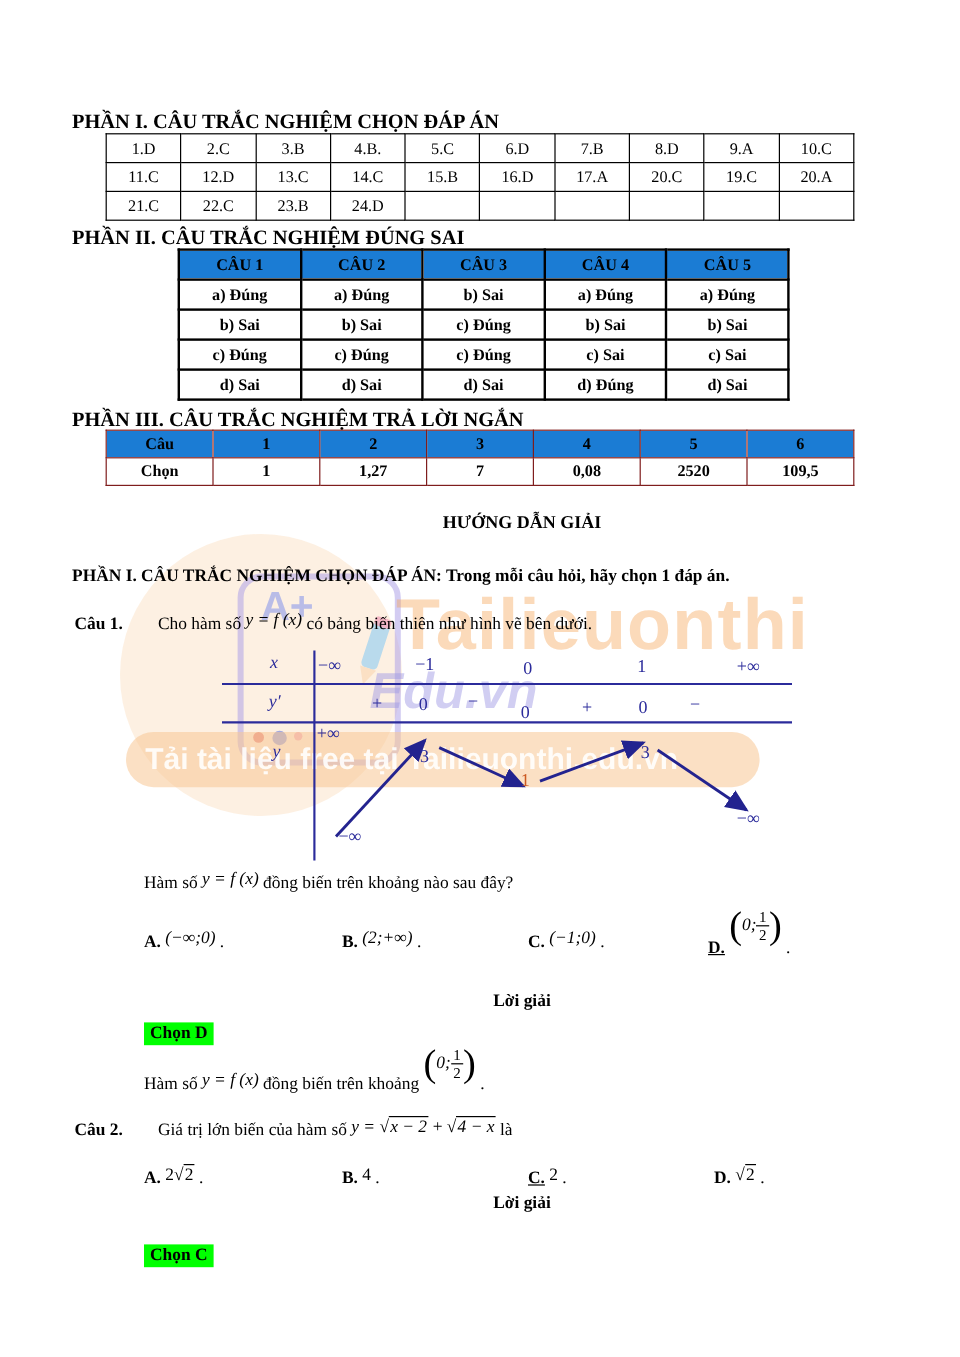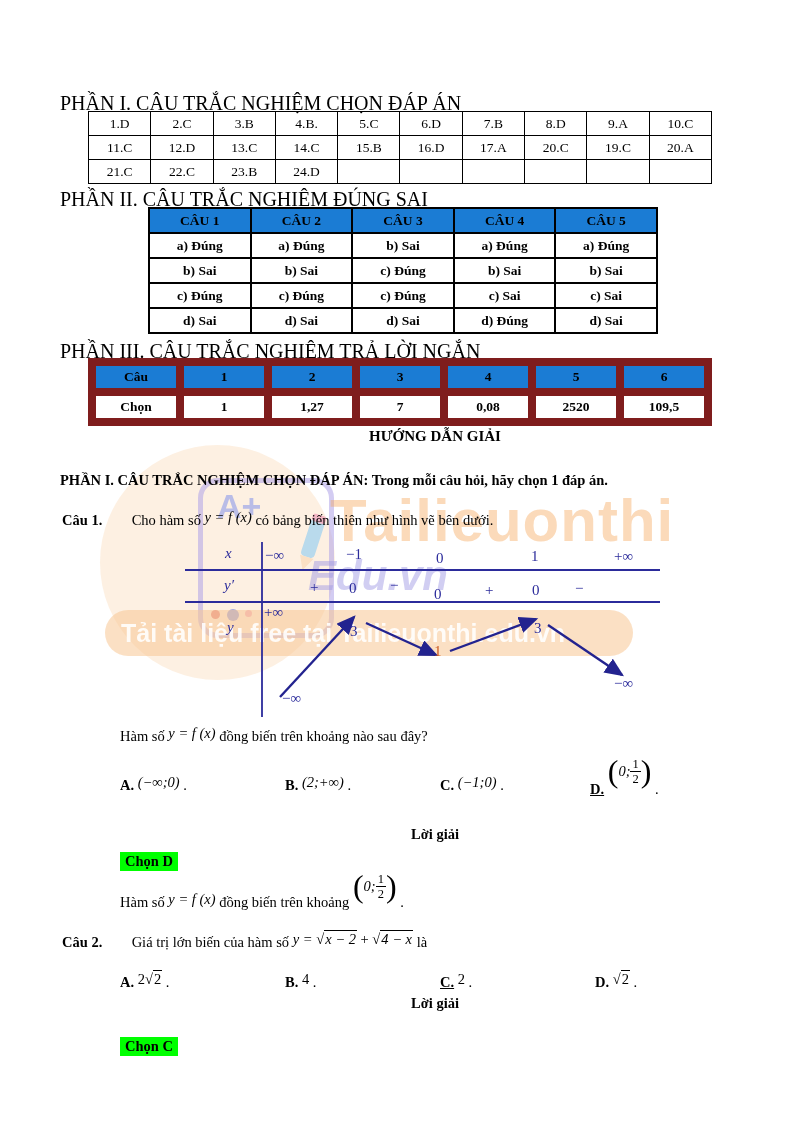--- a/index.html
+++ b/index.html
@@ -3,32 +3,32 @@
 <meta charset="utf-8">
 <style>
   html,body{margin:0;padding:0;background:#e8e8e8;}
   .page{
     position:relative;width:800px;height:1131px;margin:0 auto;background:#ffffff;
     font-family:"Liberation Serif", serif;color:#000;overflow:hidden;
   }
   
   .doc-title{position:absolute;top:52px;left:0;width:800px;text-align:center;
     font-weight:bold;font-size:16px;letter-spacing:.5px;}
-  .sec-heading{position:absolute;left:60px;font-weight:normal;font-size:20px;}
+  .sec-heading{position:absolute;left:60px;font-weight:bold;font-size:17px;}
   .center-heading{position:absolute;left:70px;width:730px;text-align:center;font-weight:bold;font-size:15px;}
   
   table{border-collapse:collapse;table-layout:fixed;}
   td,th{text-align:center;vertical-align:middle;overflow:hidden;}
   .tbl1{position:absolute;top:111px;left:88px;width:624px;font-size:13.5px;}
   .tbl1 td{border:1px solid #000;height:21px;}
   .tbl2{position:absolute;top:207px;left:148px;width:510px;font-size:13.5px;font-weight:bold;}
   .tbl2 th,.tbl2 td{border:2px solid #000;height:21px;}
   .tbl2 th{background:#1b7cd4;color:#000;}
   .tbl3{position:absolute;top:358px;left:88px;width:624px;font-size:13.5px;font-weight:bold;}
-  .tbl3 th,.tbl3 td{border:8px solid #7f1d1d;height:20px;}
+  .tbl3 th,.tbl3 td{border:1px solid #7f1d1d;height:20px;}
   .tbl3 th{background:#1b7cd4;color:#000;}
   
   .line{position:absolute;font-size:14.5px;}
   .qlabel{font-weight:bold;display:inline-block;width:66px;}
   .math{font-style:italic;}
   .raised{position:relative;top:-3px;}
   .opts{position:absolute;left:120px;width:620px;height:60px;font-size:14.5px;}
   .opt{position:absolute;top:22px;white-space:nowrap;}
   .letter{font-weight:bold;}
   .ul{text-decoration:underline;}

